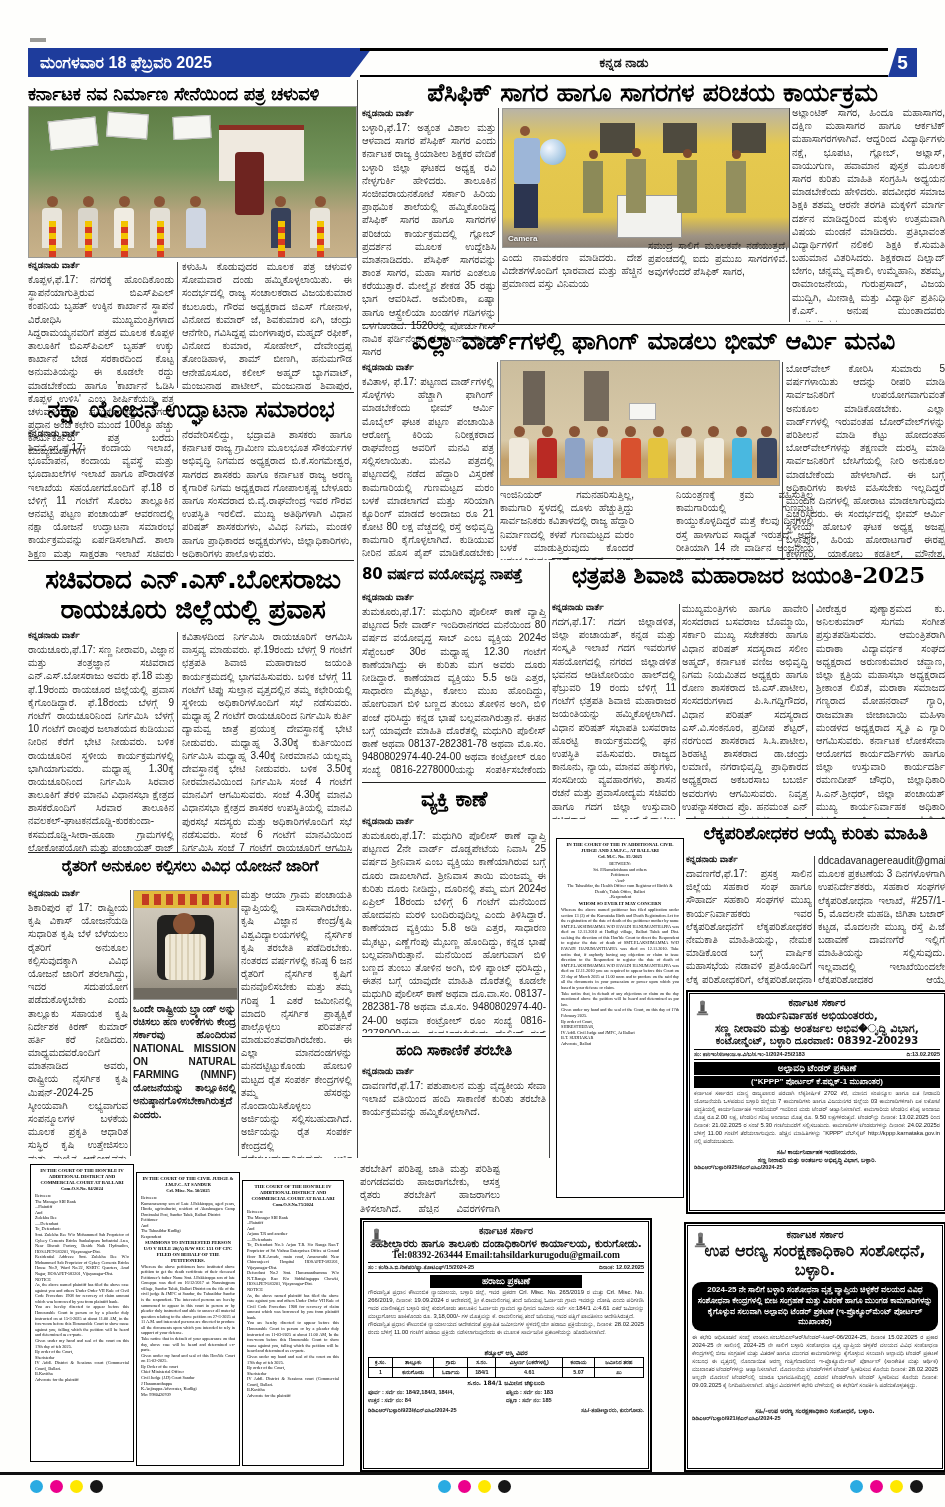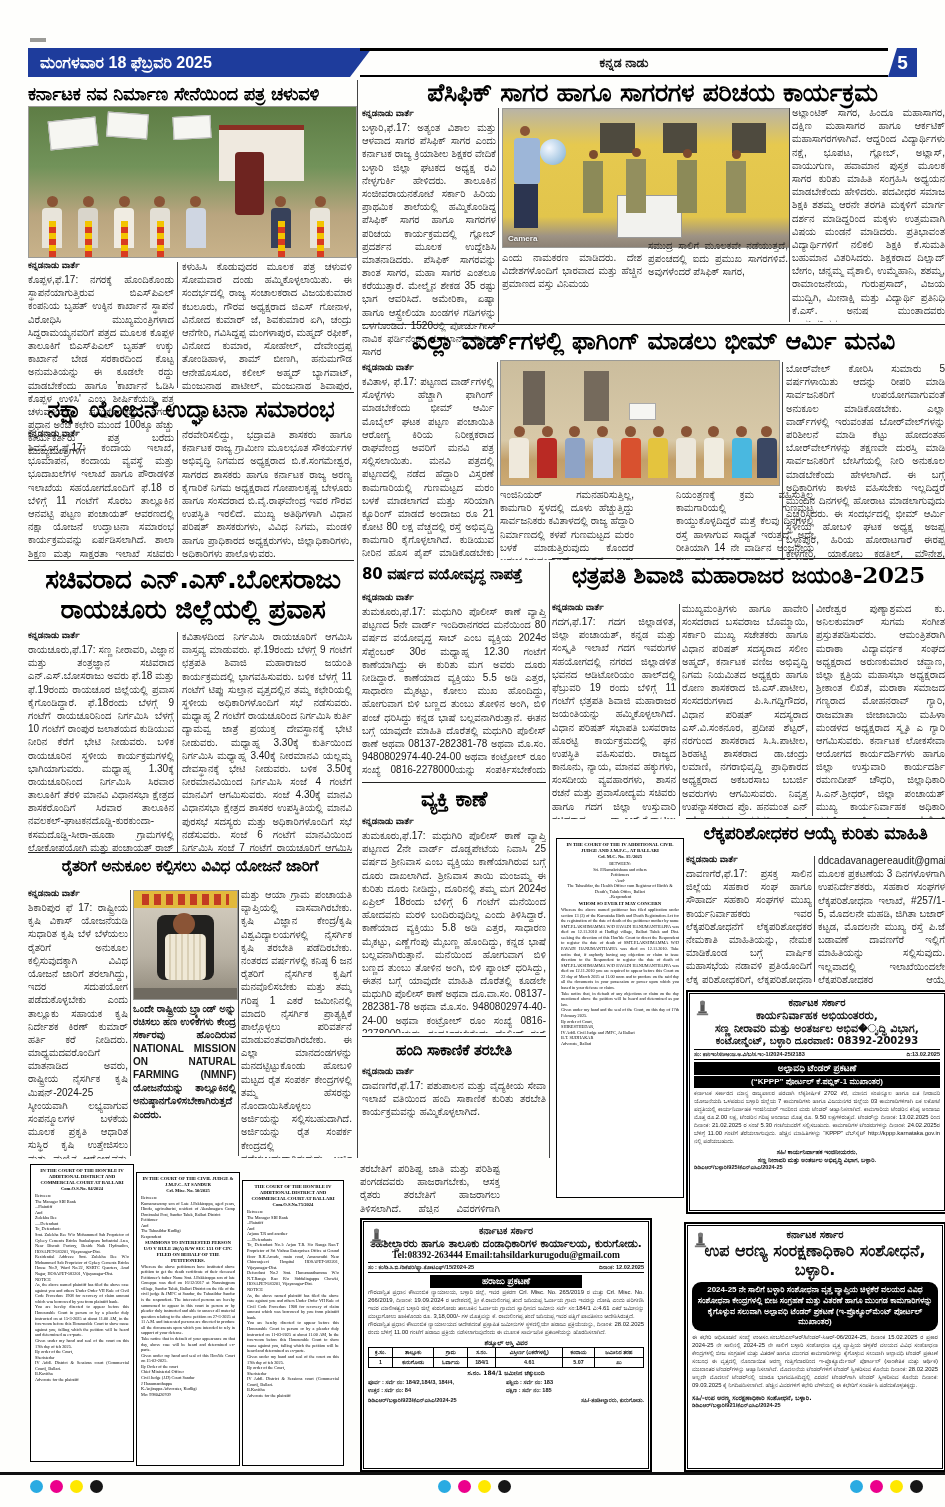--- a/index.html
+++ b/index.html
@@ -409,21 +409,21 @@
     <div class="gov-title" style="font-size:9.5px">ಕರ್ನಾಟಕ ಸರ್ಕಾರ</div>
     <div class="gov-title" style="font-size:10.5px">ತಹಶೀಲ್ದಾರರು ಹಾಗೂ ತಾಲೂಕು ದಂಡಾಧಿಕಾರಿಗಳ ಕಾರ್ಯಾಲಯ, ಕುರುಗೋಡು.</div>
     <div class="gov-title" style="font-size:9.5px;font-family:'Liberation Serif',serif">Tel:08392-263444   Email:tahsildarkurugodu@gmail.com</div>
     <div class="refrow">
       <span>ಸಂ : ಕಂ/ಡಿ.ಸಿ.ಬಿ./ಡಿಕೆಪರಿ/ಫ್ಯಾ.ಕೋಟಿಎಫ್/15/2024-25</span>
       <span>ದಿನಾಂಕ: 12.02.2025</span>
     </div>
     <div class="band" style="font-size:9px;width:55%;margin:1px auto;padding:1px 0">ಹರಾಜು ಪ್ರಕಟಣೆ</div>
     <div class="gov-body">ಗೌರವಾನ್ವಿತ ಪ್ರಧಾನ ಕೌಟುಂಬಿಕ ನ್ಯಾಯಾಲಯ, ಬಳ್ಳಾರಿ ಜಿಲ್ಲೆ, ಇವರ ಪ್ರಕರಣ Crl. Misc. No. 265/2019 ರ ಮತ್ತು Crl. Misc. No. 266/2019, ದಿನಾಂಕ: 19.09.2024 ರ ಆದೇಶದಲ್ಲಿ ಶ್ರೀ ಕೆ.ರಾಮಲಿಂಗಪ್ಪ ತಂದೆ ಜಡಿಯಪ್ಪ ಓರ್ವಾಯ ಗ್ರಾಮ ಇವರನ್ನು ದೋಷಿ ಎಂದು ಪರಿಗಣಿಸಿ ಇವರ ಮಾಲೀಕತ್ವದ ಬಳ್ಳಾರಿ ಜಿಲ್ಲೆ ಕುರುಗೋಡು ತಾಲೂಕಿನ ಓರ್ವಾಯ ಗ್ರಾಮದ ಸ್ವಾಧೀನದ ಜಮೀನು ಸರ್ವೆ ಸಂ:184/1 ವಿ:4.61 ಎಕರೆ ಜಮೀನನ್ನು ಮುಟ್ಟುಗೋಲು ಹಾಕಿಕೊಂಡು ರೂ. 3,18,000/- ಗಳ ಮೊತ್ತವನ್ನು ಕೆ. ರಾಮಲಿಂಗಪ್ಪ ತಂದೆ ಜಡಿಯಪ್ಪ ಇವರ ಪತ್ನಿಗೆ ಪಾವತಿಸಲು ಆದೇಶಿಸಿರುತ್ತದೆ.</div>
     <div class="gov-body">ಗೌರವಾನ್ವಿತ ಪ್ರಧಾನ ಕೌಟುಂಬಿಕ ನ್ಯಾಯಾಲಯದ ಆದೇಶದಂತೆ ಪ್ರಸ್ತಾಪಿತ ಜಮೀನುಗಳ ಸ್ಥಳದಲ್ಲಿಯೇ ಹರಾಜು ಪ್ರಕ್ರಿಯೆಯನ್ನು, ದಿನಾಂಕ: 28.02.2025 ರಂದು ಬೆಳಿಗ್ಗೆ 11.00 ಗಂಟೆಗೆ ಹರಾಜು ಪ್ರಕ್ರಿಯೆ ನಡೆಸಲಾಗುವುದೆಂದು ಈ ಮೂಲಕ ಸಾರ್ವಜನಿಕ ಪ್ರಕಟಣೆಯನ್ನು ಹೊರಡಿಸಲಾಗಿದೆ.</div>
-    <div class="gov-title" style="font-size:6.4px;margin-top:2px">ಶೆಡ್ಯೂಲ್ ಆಸ್ತಿ ವಿವರ</div>
+    <div class="gov-title" style="font-size:6.4px;margin-top:12px">ಶೆಡ್ಯೂಲ್ ಆಸ್ತಿ ವಿವರ</div>
     <table class="sched">
       <tbody>
           <tr>
         <th>ಕ್ರ.ಸಂ.</th>
         <th>ತಾಲ್ಲೂಕು</th>
         <th>ಗ್ರಾಮ</th>
         <th>ಸ.ನಂ.</th>
         <th>ವಿಸ್ತೀರ್ಣ (ಎಕರೆಗಳಲ್ಲಿ)</th>
         <th>ಕಂದಾಯ</th>
         <th>ಜಮೀನಿನ ತರಹ</th>
@@ -456,21 +456,21 @@
     <svg class="emblem" viewBox="0 0 20 24">
         <rect x="7" y="2" width="6" height="14" fill="#555"></rect>
         <circle cx="10" cy="4" r="3.4" fill="#777"></circle>
         <rect x="4" y="16" width="12" height="3" fill="#555"></rect>
         <rect x="2" y="19" width="16" height="2.5" fill="#777"></rect>
       </svg>
     <div class="gov-title" style="font-size:10px">ಕರ್ನಾಟಕ ಸರ್ಕಾರ</div>
     <div class="gov-title" style="font-size:16px">ಉಪ ಆರಣ್ಯ ಸಂರಕ್ಷಣಾಧಿಕಾರಿ ಸಂಶೋಧನೆ, ಬಳ್ಳಾರಿ.</div>
     <div class="band" style="font-size:8px;border-radius:9px;padding:3px 5px;margin-top:3px;line-height:1.35">2024-25 ನೇ ಸಾಲಿಗೆ ಬಳ್ಳಾರಿ ಸಂಶೋಧನಾ ವೃತ್ತ ವ್ಯಾಪ್ತಿಯ ಚಿಳ್ಳಕೆರೆ ವಲಯದ ವಿವಿಧ ಸಂಶೋಧನಾ ಕೇಂದ್ರಗಳಲ್ಲಿ ಬೀಜ ಸಂಗ್ರಹಣೆ ಮತ್ತು ವಿತರಣೆ ಹಾಗೂ ಮುಂಗಡ ಕಾಮಗಾರಿಗಳನ್ನು ಕೈಗೊಳ್ಳುವ ಸಲುವಾಗಿ ಅಲ್ಪಾವಧಿ ಟೆಂಡರ್ ಪ್ರಕಟಣೆ (ಇ-ಪ್ರೊಕ್ಯೂರ್‌ಮೆಂಟ್ ಪೋರ್ಟಲ್ ಮುಖಾಂತರ)</div>
     <div class="gov-body" style="margin-top:3px">ಈ ಕಛೇರಿ ಅಧಿಸೂಚನೆ ಸಂಖ್ಯೆ ಉಅಸಂ.ಸಂಬ/ಬಿಎಲ್ಆರ್/ಟೆಂಡರ್-ಸಿಆರ್-06/2024-25, ದಿನಾಂಕ 15.02.2025 ರ ಪ್ರಕಾರ 2024-25 ನೇ ಸಾಲಿನಲ್ಲಿ 2024-25 ನೇ ಸಾಲಿಗೆ ಬಳ್ಳಾರಿ ಸಂಶೋಧನಾ ವೃತ್ತ ವ್ಯಾಪ್ತಿಯ ಚಿಳ್ಳಕೆರೆ ವಲಯದ ವಿವಿಧ ಸಂಶೋಧನಾ ಕೇಂದ್ರಗಳಲ್ಲಿ ಬೀಜ ಸಂಗ್ರಹಣೆ ಮತ್ತು ವಿತರಣೆ ಹಾಗೂ ಮುಂಗಡ ಕಾಮಗಾರಿಗಳನ್ನು ಕೈಗೊಳ್ಳುವ ಸಲುವಾಗಿ ಅಲ್ಪಾವಧಿ ಟೆಂಡರ್ ಪ್ರಕಟಣೆ ಸಂಬಂಧ ಈ ವೃತ್ತದಲ್ಲಿ ನೊಂದಾಯಿತ ಅರಣ್ಯ ಗುತ್ತಿಗೆದಾರರಿಂದ ಇ-ಪ್ರೊಕ್ಯೂರ್ಮೆಂಟ್ ಪೋರ್ಟಲ್ (ಸಾಂಕೇತಿಕ ಮತ್ತು ಆರ್ಥಿಕ) ಮುಖಾಂತರ ಟೆಂಡರ್‌ಗಳನ್ನು ಆಹ್ವಾನಿಸಲಾಗಿದೆ. ಮೊದಲನೆಯ ಟೆಂಡರ್‌ಗಳಿಗೆ ಟೆಂಡರ್ ಸ್ವೀಕರಿಸುವ ಕೊನೆಯ ದಿನಾಂಕ: 28.02.2025 ಅಲ್ಲದೇ ಮೊದಲನೆ ಟೆಂಡರ್‌ನಲ್ಲಿ ಯಾರೂ ಭಾಗವಹಿಸದಿದ್ದಲ್ಲಿ ಎರಡನೆ ಟೆಂಡರ್‌ಗಾಗಿ ಟೆಂಡರ್ ಸ್ವೀಕರಿಸುವ ಕೊನೆಯ ದಿನಾಂಕ: 09.03.2025 ಕ್ಕೆ ನಿಗದಿಪಡಿಸಲಾಗಿದೆ. ಹೆಚ್ಚಿನ ವಿವರಗಳಿಗೆ ಕಛೇರಿ ವೇಳೆಯಲ್ಲಿ ಈ ಕಛೇರಿಗೆ ಸಂಪರ್ಕಿಸಿ ಪಡೆದುಕೊಳ್ಳತಕ್ಕದ್ದು.</div>
-    <div class="gov-title" style="font-size:6.4px;margin-top:4px;text-align:left">ಸಹಿ/-ಉಪ ಅರಣ್ಯ ಸಂರಕ್ಷಣಾಧಿಕಾರಿ ಸಂಶೋಧನೆ, ಬಳ್ಳಾರಿ.</div>
+    <div class="gov-title" style="font-size:6.4px;margin-top:17px;text-align:center">ಸಹಿ/-ಉಪ ಅರಣ್ಯ ಸಂರಕ್ಷಣಾಧಿಕಾರಿ ಸಂಶೋಧನೆ, ಬಳ್ಳಾರಿ.</div>
     <div style="font-size:5.6px;font-weight:bold">ಡಿಡಿಎಆರ್/ಬಳ್ಳಾರಿ/921/ಕೆಎನ್ಎಸಿಎ/2024-25</div>
   </div>
 
   <div class="abs vr" style="left:357px;top:80px;height:1078px"></div>
   <div class="abs vr" style="left:549px;top:562px;height:596px"></div>
   <div class="abs vr" style="left:497px;top:362px;height:196px"></div>
   <div class="abs vr" style="left:782px;top:362px;height:196px"></div>
   <div class="abs vr" style="left:498px;top:108px;height:214px"></div>
   <div class="abs vr" style="left:789px;top:108px;height:214px"></div>
 

